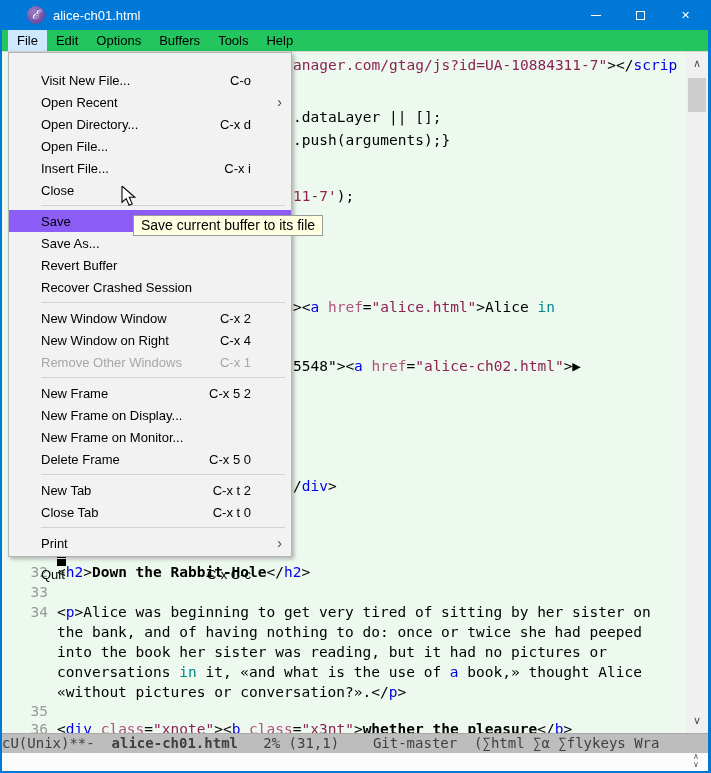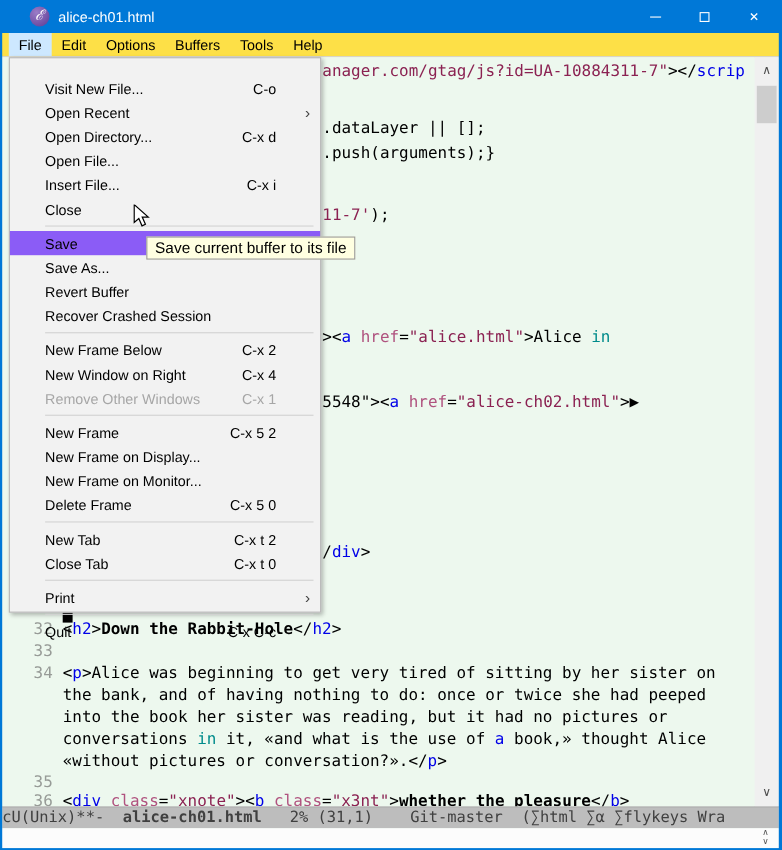--- a/index.html
+++ b/index.html
@@ -11,21 +11,21 @@
   .app-icon { width:18px; height:18px; margin-left:27px; border-radius:50%;
     background:radial-gradient(circle at 35% 30%, #9b7cc7, #5b3a93); color:#fff;
     font-size:13px; line-height:18px; text-align:center; font-style:italic; font-family:"DejaVu Serif",serif; }
   .win-title { color:#fff; font-size:13px; margin-left:8px; }
   .win-controls { position:absolute; right:3px; top:0; height:30px; display:flex; }
   .wc { width:45px; height:30px; display:flex; align-items:center; justify-content:center; color:#fff; font-size:11px; }
   .wc .min-glyph { width:10px; height:1px; background:#fff; }
   .wc .max-glyph { width:9px; height:9px; border:1px solid #fff; }
 
   
-  .menubar { position:absolute; left:0; top:30px; width:711px; height:22px; background:#fde047;
+  .menubar { position:absolute; left:0; top:30px; width:711px; height:22px; background:#22c55e;
     border-bottom:1px solid #d4d4d4; display:flex; align-items:stretch; padding-left:8px; }
   .mb-item { padding:0 9px; font-size:13px; color:#000; display:flex; align-items:center; }
   .mb-item.active { background:#cde8ff; }
 
   
   .editor { position:absolute; left:2px; top:52px; width:684px; height:681px; background:#edf8ee; overflow:hidden; z-index:1;
     font-family:"DejaVu Sans Mono",monospace; font-size:14.5px; }
   .code-row { position:absolute; white-space:pre; line-height:20px; }
   .linenum { position:absolute; left:0px; width:46px; text-align:right; color:#979b97; white-space:pre; line-height:20px; }
   .lntext { position:absolute; left:55px; white-space:pre; line-height:20px; }
@@ -106,21 +106,21 @@
       <div class="mb-item">Help</div>
     </div>
 
   <div class="editor" id="editor">
       <div class="code-row" style="left: 291px; top: 3px;"><span class="c-s">anager.com/gtag/js?id=UA-10884311-7"</span><span class="c-p">&gt;&lt;/</span><span class="c-t">scrip</span></div>
       <div class="code-row" style="left: 291px; top: 55px;"><span class="c-p">.dataLayer || [];</span></div>
       <div class="code-row" style="left: 291px; top: 78px;"><span class="c-p">.push(arguments);}</span></div>
       <div class="code-row" style="left: 291px; top: 134px;"><span class="c-s">11-7'</span><span class="c-p">);</span></div>
       <div class="code-row" style="left: 291px; top: 245px;"><span class="c-p">&gt;&lt;</span><span class="c-t">a</span><span class="c-p"> </span><span class="c-a">href</span><span class="c-p">=</span><span class="c-s">"alice.html"</span><span class="c-p">&gt;Alice </span><span class="c-k">in</span></div>
       <div class="code-row" style="left: 291px; top: 304px;"><span class="c-p">5548"&gt;&lt;</span><span class="c-t">a</span><span class="c-p"> </span><span class="c-a">href</span><span class="c-p">=</span><span class="c-s">"alice-ch02.html"</span><span class="c-p">&gt;▶</span></div>
-      <div class="code-row" style="left: 291px; top: 440px;"><span class="c-p">/</span><span class="c-t">div</span><span class="c-p">&gt;</span></div>
+      <div class="code-row" style="left: 291px; top: 424px;"><span class="c-p">/</span><span class="c-t">div</span><span class="c-p">&gt;</span></div>
       <div class="code-row" style="left: 0px; top: 510px; width: 684px;"><span class="linenum">32</span><span class="lntext"><span class="c-p">&lt;</span><span class="c-t">h2</span><span class="c-p">&gt;</span><span class="c-b">Down the Rabbit-Hole</span><span class="c-p">&lt;/</span><span class="c-t">h2</span><span class="c-p">&gt;</span></span></div>
       <div class="code-row" style="left: 0px; top: 530px; width: 684px;"><span class="linenum">33</span><span class="lntext"></span></div>
       <div class="code-row" style="left: 0px; top: 550px; width: 684px;"><span class="linenum">34</span><span class="lntext"><span class="c-p">&lt;</span><span class="c-t">p</span><span class="c-p">&gt;Alice was beginning to get very tired of sitting by her sister on</span></span></div>
       <div class="code-row" style="left: 0px; top: 570px; width: 684px;"><span class="lntext"><span class="c-p">the bank, and of having nothing to do: once or twice she had peeped</span></span></div>
       <div class="code-row" style="left: 0px; top: 590px; width: 684px;"><span class="lntext"><span class="c-p">into the book her sister was reading, but it had no pictures or</span></span></div>
       <div class="code-row" style="left: 0px; top: 610px; width: 684px;"><span class="lntext"><span class="c-p">conversations </span><span class="c-k">in</span><span class="c-p"> it, «and what is the use of </span><span class="c-t">a</span><span class="c-p"> book,» thought Alice</span></span></div>
       <div class="code-row" style="left: 0px; top: 630px; width: 684px;"><span class="lntext"><span class="c-p">«without pictures or conversation?».&lt;/</span><span class="c-t">p</span><span class="c-p">&gt;</span></span></div>
       <div class="code-row" style="left: 0px; top: 649px; width: 684px;"><span class="linenum">35</span><span class="lntext"></span></div>
       <div class="code-row" style="left: 0px; top: 667px; width: 684px;"><span class="linenum">36</span><span class="lntext"><span class="c-p">&lt;</span><span class="c-t">div</span><span class="c-p"> </span><span class="c-a">class</span><span class="c-p">=</span><span class="c-s">"xnote"</span><span class="c-p">&gt;&lt;</span><span class="c-t">b</span><span class="c-p"> </span><span class="c-a">class</span><span class="c-p">=</span><span class="c-s">"x3nt"</span><span class="c-p">&gt;</span><span class="c-b">whether the pleasure</span><span class="c-p">&lt;/</span><span class="c-t">b</span><span class="c-p">&gt;</span></span></div>
       <div class="cursor-block" style="left: 55px; top: 501px; width: 9px; height: 13px;"></div>
@@ -164,21 +164,21 @@
         <span class="mlabel">Save As...</span>
       </div>
       <div class="menu-row">
         <span class="mlabel">Revert Buffer</span>
       </div>
       <div class="menu-row">
         <span class="mlabel">Recover Crashed Session</span>
       </div>
       <div class="menu-sep"></div>
       <div class="menu-row">
-        <span class="mlabel">New Frame Below</span>
+        <span class="mlabel">New Window Window</span>
         <span class="mshort">C-x 2</span>
       </div>
       <div class="menu-row">
         <span class="mlabel">New Window on Right</span>
         <span class="mshort">C-x 4</span>
       </div>
       <div class="menu-row disabled">
         <span class="mlabel">Remove Other Windows</span>
         <span class="mshort">C-x 1</span>
       </div>

